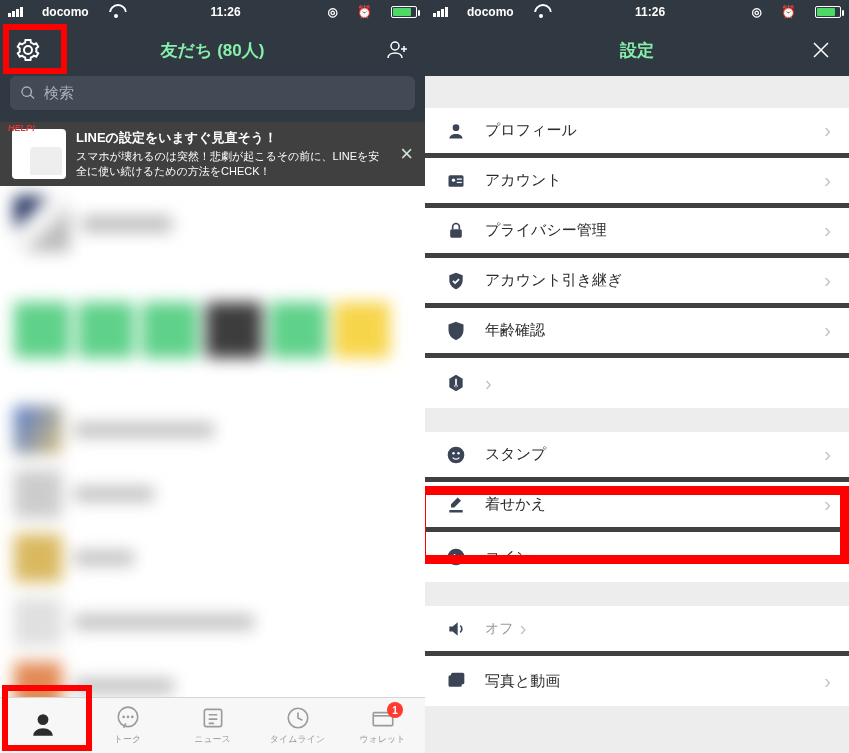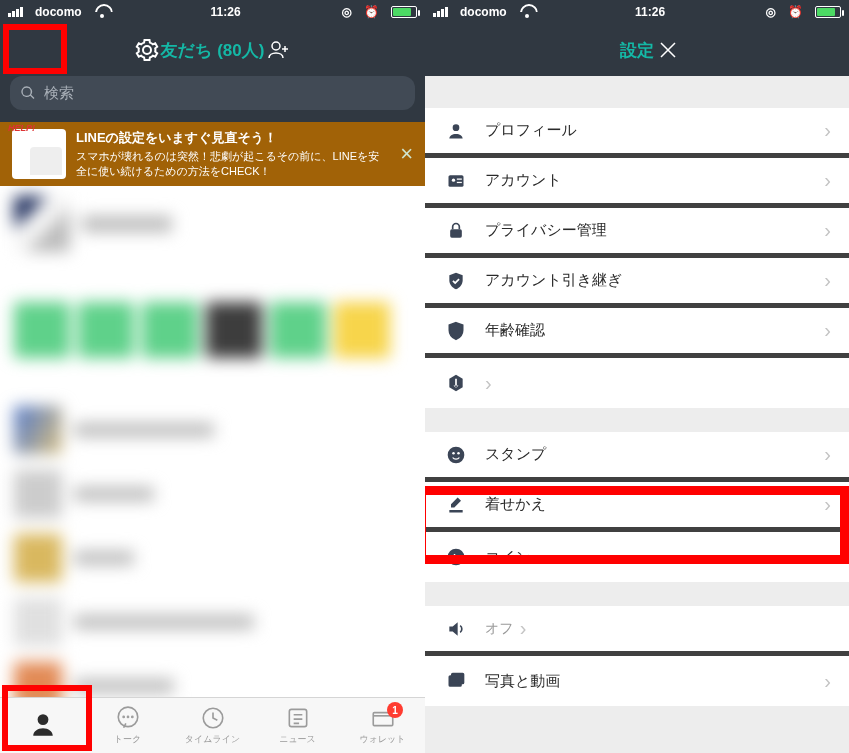--- a/index.html
+++ b/index.html
@@ -2,43 +2,43 @@
 <html><head>
 <meta charset="utf-8">
 <style>
   * { margin:0; padding:0; box-sizing:border-box; font-family:-apple-system,"Hiragino Sans","Hiragino Kaku Gothic ProN",sans-serif; }
   body { width:849px; height:753px; background:#fff; display:flex; overflow:hidden; }
   .phone { position:relative; height:753px; overflow:hidden; }
   .left { width:425px; background:#e9e9e9; }
   .right { width:424px; background:#fff; }
   
   .status { height:24px; background:#303841; color:#fff; display:flex; align-items:center; justify-content:space-between; padding:0 8px; font-size:12px; font-weight:600; }
-  .status .sb-left, .status .sb-right { display:flex; align-items:center; gap:12px; }
+  .status .sb-left, .status .sb-right { display:flex; align-items:center; gap:19px; }
   .battery { display:inline-block; width:26px; height:12px; border:1px solid #fff; border-radius:2px; position:relative; }
   .battery::after { content:""; position:absolute; right:-4px; top:3px; width:2px; height:6px; background:#fff; border-radius:1px; }
   .battery .fill { position:absolute; left:1px; top:1px; bottom:1px; right:5px; background:#4cd964; border-radius:1px; }
   .signal { display:inline-flex; align-items:flex-end; gap:1px; }
   .signal span { display:inline-block; width:3px; background:#fff; }
   .signal span:nth-child(1){height:4px}.signal span:nth-child(2){height:6px}.signal span:nth-child(3){height:8px}.signal span:nth-child(4){height:10px}
   .wifi { position:relative; width:16px; height:12px; }
   .wifi::before{content:"";position:absolute;left:6px;bottom:0;width:4px;height:4px;border-radius:50%;background:#fff;}
   .wifi::after{content:"";position:absolute;left:1px;bottom:-4px;width:14px;height:14px;border:2px solid #fff;border-radius:50%;clip-path:polygon(0 0,100% 0,100% 45%,0 45%);}
   
-  .nav { height:52px; background:#303841; color:#14b8a6; display:flex; align-items:center; justify-content:center; padding:0 14px; }
+  .nav { height:52px; background:#303841; color:#86efac; display:flex; align-items:center; justify-content:space-between; padding:0 14px; }
   .nav .title { font-size:17px; font-weight:600; }
   .icon-btn { width:28px; height:28px; display:flex; align-items:center; justify-content:center; }
   .icon-btn svg { width:24px; height:24px; fill:#fff; stroke:#fff; }
   
   .redbox { position:absolute; border:6px solid #ff0000; z-index:50; pointer-events:none; }
   
   .search-wrap { background:#303841; padding:0 10px 12px; }
-  .search { height:34px; background:#414a55; border-radius:12px; display:flex; align-items:center; padding:0 10px; color:#a9b0b8; font-size:15px; gap:8px;}
+  .search { height:34px; background:#414a55; border-radius:6px; display:flex; align-items:center; padding:0 10px; color:#a9b0b8; font-size:15px; gap:8px;}
   .search svg { width:16px; height:16px; fill:#a9b0b8; }
   
-  .banner { height:64px; background:#a16207; color:#fff; display:flex; align-items:center; padding:0 12px; gap:10px; position:relative; }
+  .banner { height:64px; background:#404040; color:#fff; display:flex; align-items:center; padding:0 12px; gap:10px; position:relative; }
   .banner .help-icon { width:54px; height:50px; background:#fff; border-radius:4px; position:relative; flex-shrink:0; }
   .banner .help-icon::before { content:"HELP!"; position:absolute; top:-6px; left:-4px; font-size:9px; color:#d33; font-style:italic; font-weight:700; }
   .banner .help-icon::after { content:""; position:absolute; right:4px; bottom:4px; width:32px; height:28px; background:#eee; border-radius:4px 4px 0 0; }
   .banner .text { flex:1; font-size:11px; line-height:1.4; }
   .banner .text .bt { font-size:13px; font-weight:700; margin-bottom:2px;}
   .banner .close-x { font-size:22px; color:#cfe5cf; font-weight:200; }
   
   .blur-area { position:relative; background:#fff; height:540px; overflow:hidden; }
   .blurred { filter:blur(8px); }
   .friend-row { display:flex; align-items:center; gap:12px; padding:10px 14px; }
@@ -176,31 +176,31 @@
           <circle cx="12" cy="11" r="9"></circle>
           <path d="M8 21l2-4"></path>
           <circle cx="8" cy="11" r=".5" fill="#9b9b9b"></circle>
           <circle cx="12" cy="11" r=".5" fill="#9b9b9b"></circle>
           <circle cx="16" cy="11" r=".5" fill="#9b9b9b"></circle>
         </svg>
       <span>トーク</span>
     </div>
     <div class="tab">
       <svg viewBox="0 0 24 24" fill="none" stroke="#9b9b9b" stroke-width="1.5">
+          <rect x="4" y="4" width="16" height="16" rx="2"></rect>
+          <path d="M8 9h8M8 13h8M8 17h5"></path>
+        </svg>
+      <span>ニュース</span>
+    </div>
+    <div class="tab">
+      <svg viewBox="0 0 24 24" fill="none" stroke="#9b9b9b" stroke-width="1.5">
           <circle cx="12" cy="12" r="9"></circle>
           <path d="M12 7v5l4 2"></path>
         </svg>
       <span>タイムライン</span>
-    </div>
-    <div class="tab">
-      <svg viewBox="0 0 24 24" fill="none" stroke="#9b9b9b" stroke-width="1.5">
-          <rect x="4" y="4" width="16" height="16" rx="2"></rect>
-          <path d="M8 9h8M8 13h8M8 17h5"></path>
-        </svg>
-      <span>ニュース</span>
     </div>
     <div class="tab">
       <svg viewBox="0 0 24 24" fill="none" stroke="#9b9b9b" stroke-width="1.5">
           <rect x="3" y="7" width="18" height="12" rx="1"></rect>
           <path d="M3 10h18"></path>
         </svg>
       <span class="badge">1</span>
       <span>ウォレット</span>
     </div>
   </div>

